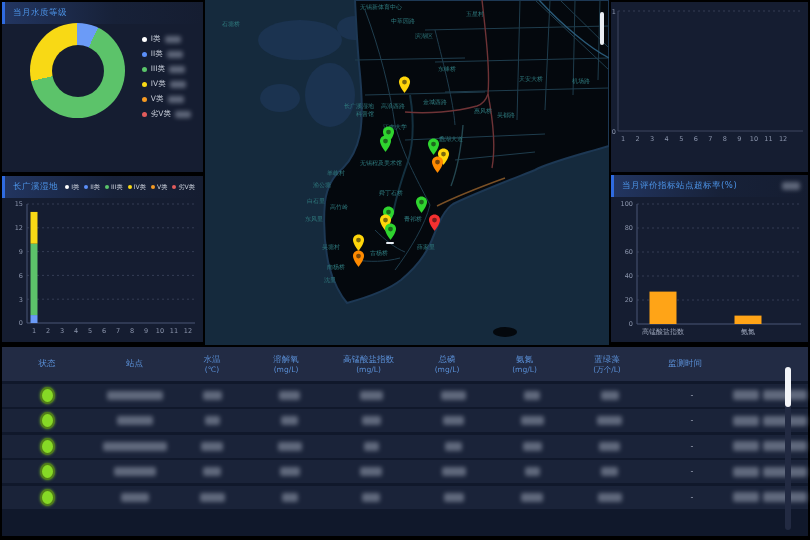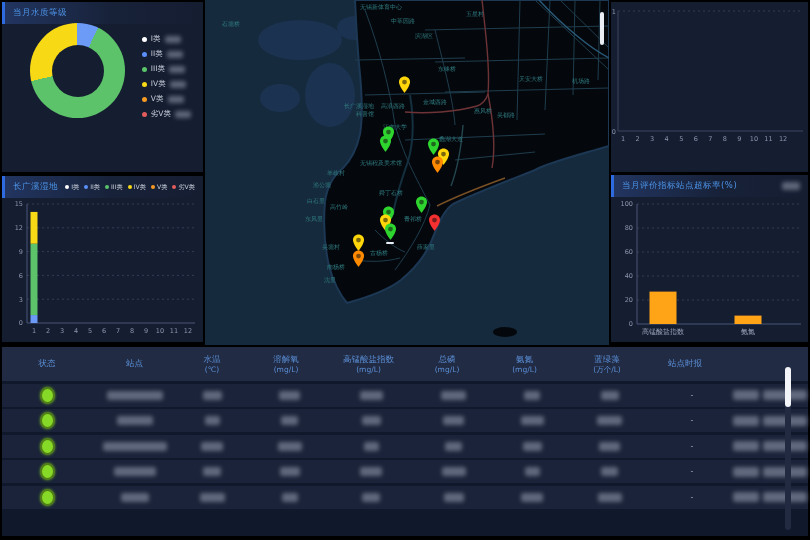--- a/index.html
+++ b/index.html
@@ -349,21 +349,21 @@
       </div>
       <div class="th" style="width: 85px; flex: 0 0 auto;">
         <span>氨氮</span>
         <span class="u">(mg/L)</span>
       </div>
       <div class="th" style="width: 80px; flex: 0 0 auto;">
         <span>蓝绿藻</span>
         <span class="u">(万个/L)</span>
       </div>
       <div class="th" style="width: 76px; flex: 0 0 auto;">
-        <span>站点时报</span>
+        <span>监测时间</span>
       </div>
     </div>
   <div class="rows" id="tbody">
       <div class="trow">
         <div class="td" style="width: 90px; flex: 0 0 auto;">
           <div class="status-dot"></div>
         </div>
         <div class="td" style="width: 85px; flex: 0 0 auto;">
           <div class="censor" style="width: 56px; height: 9px;"></div>
         </div>

